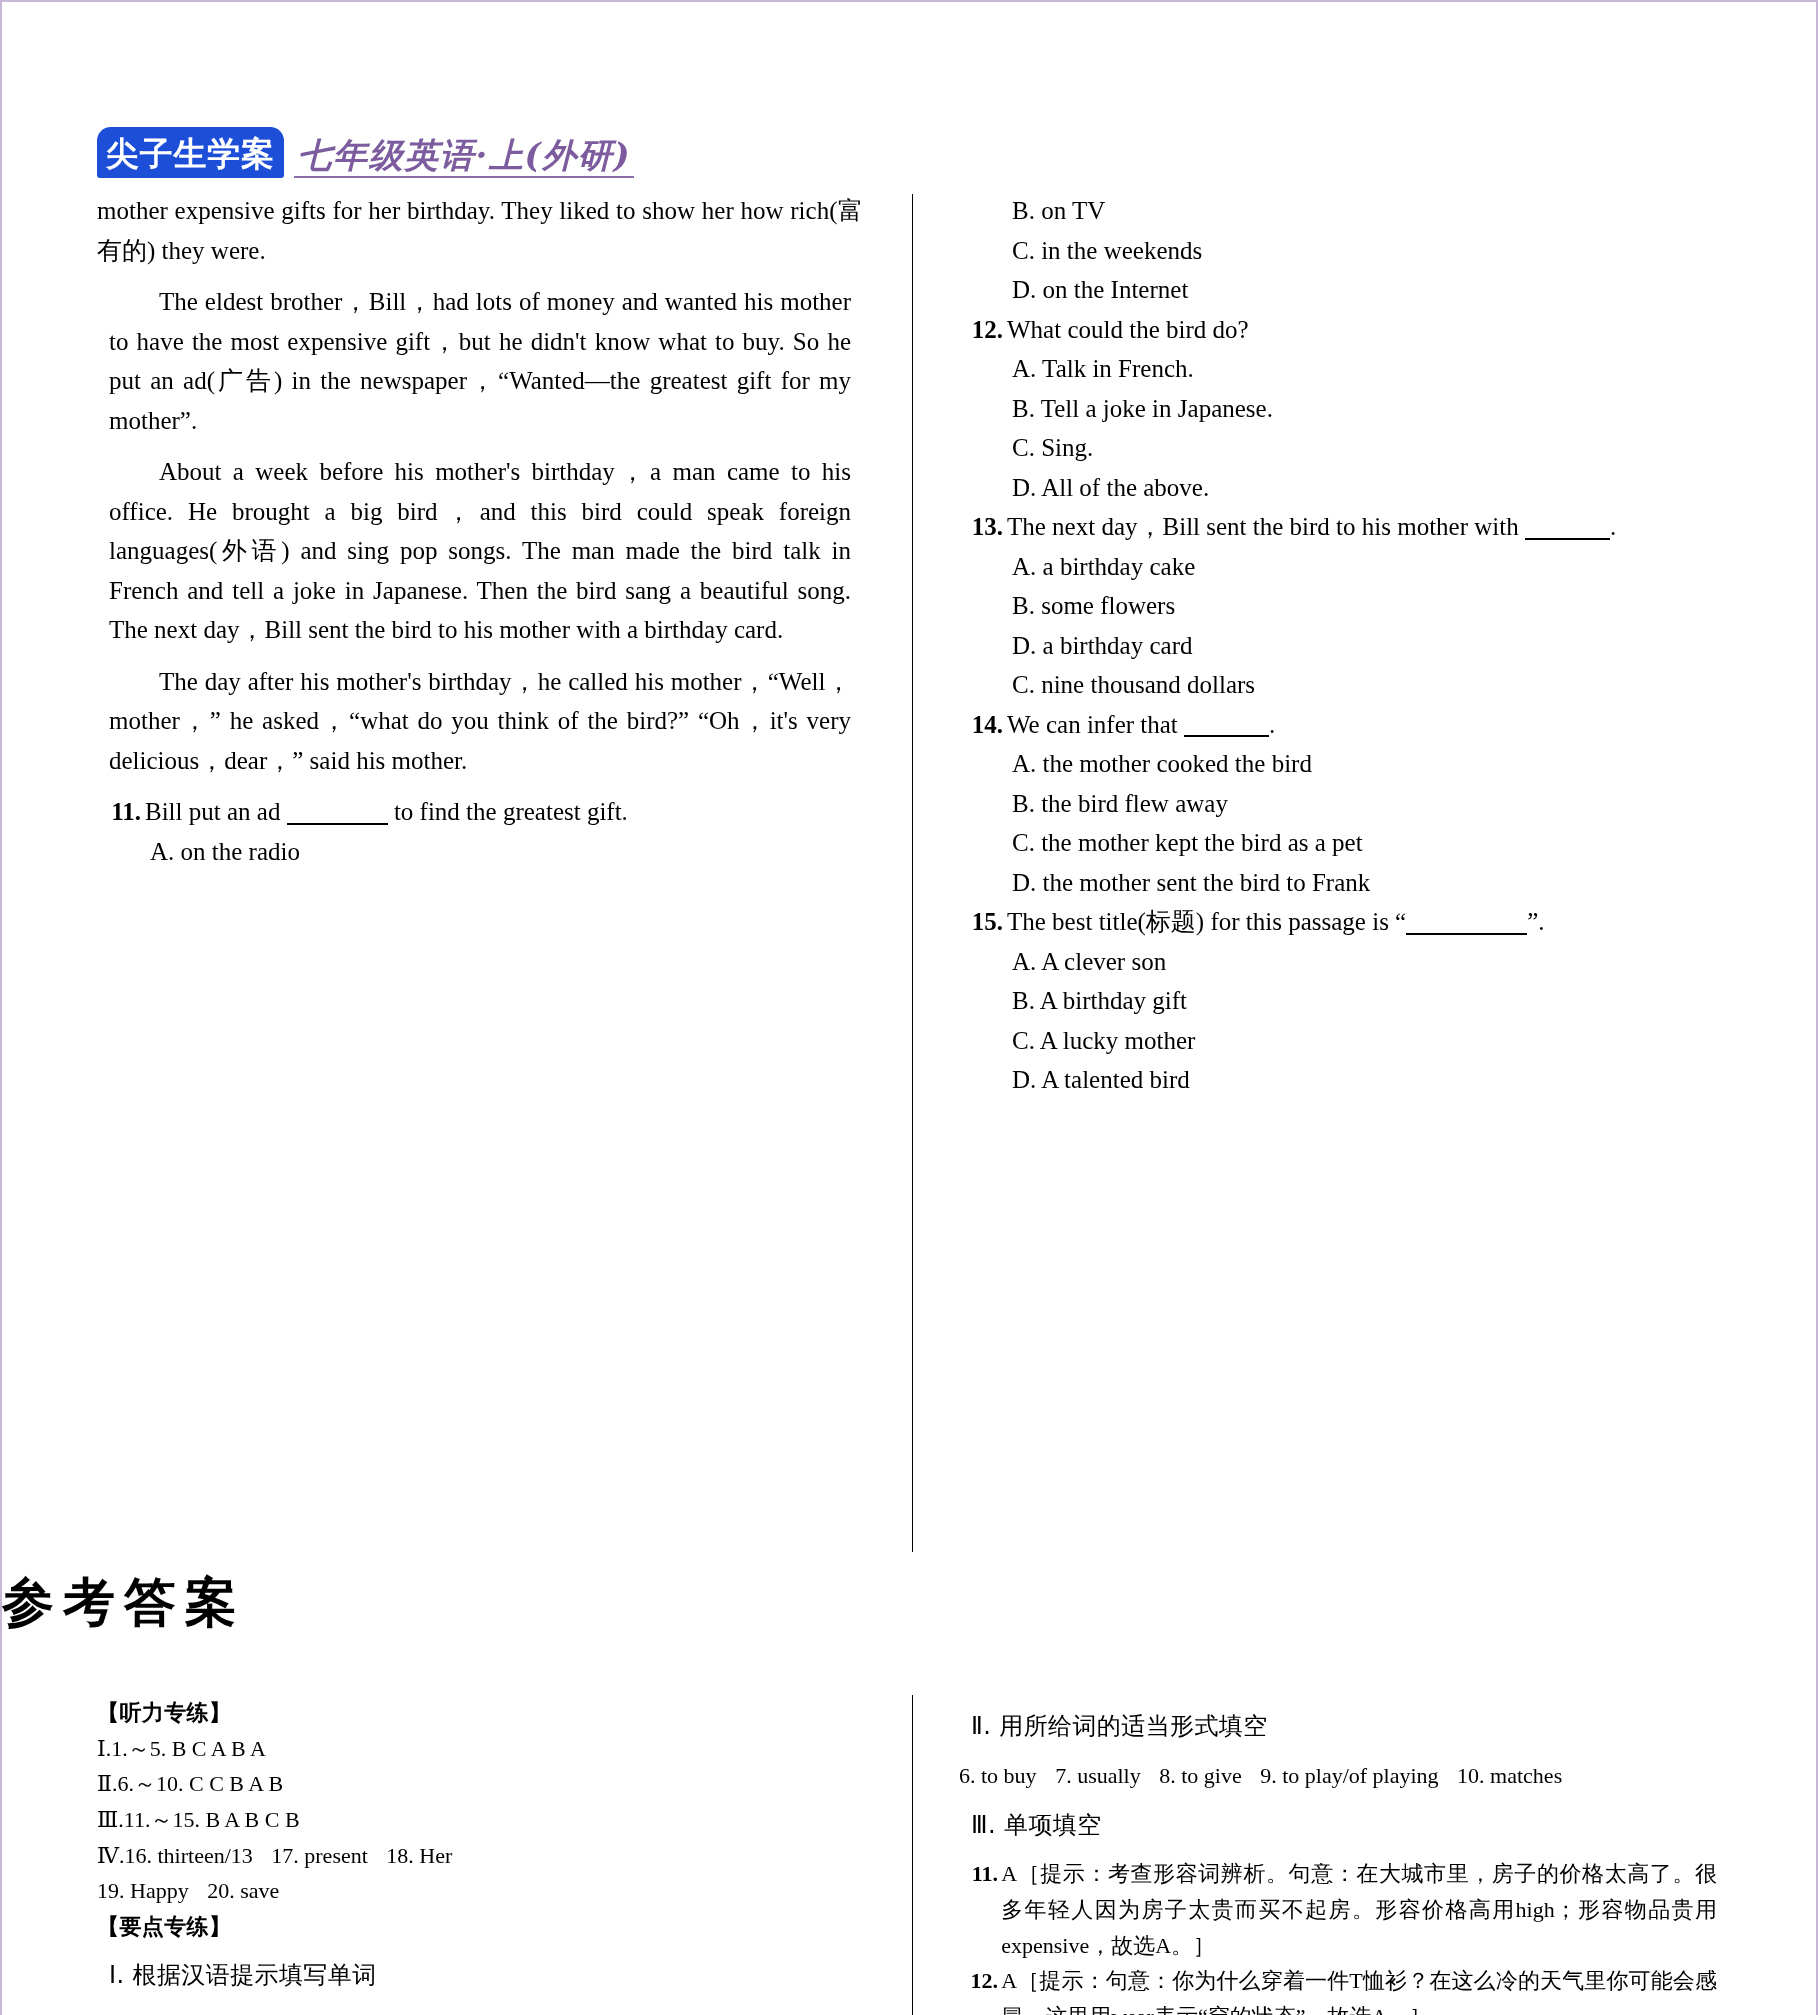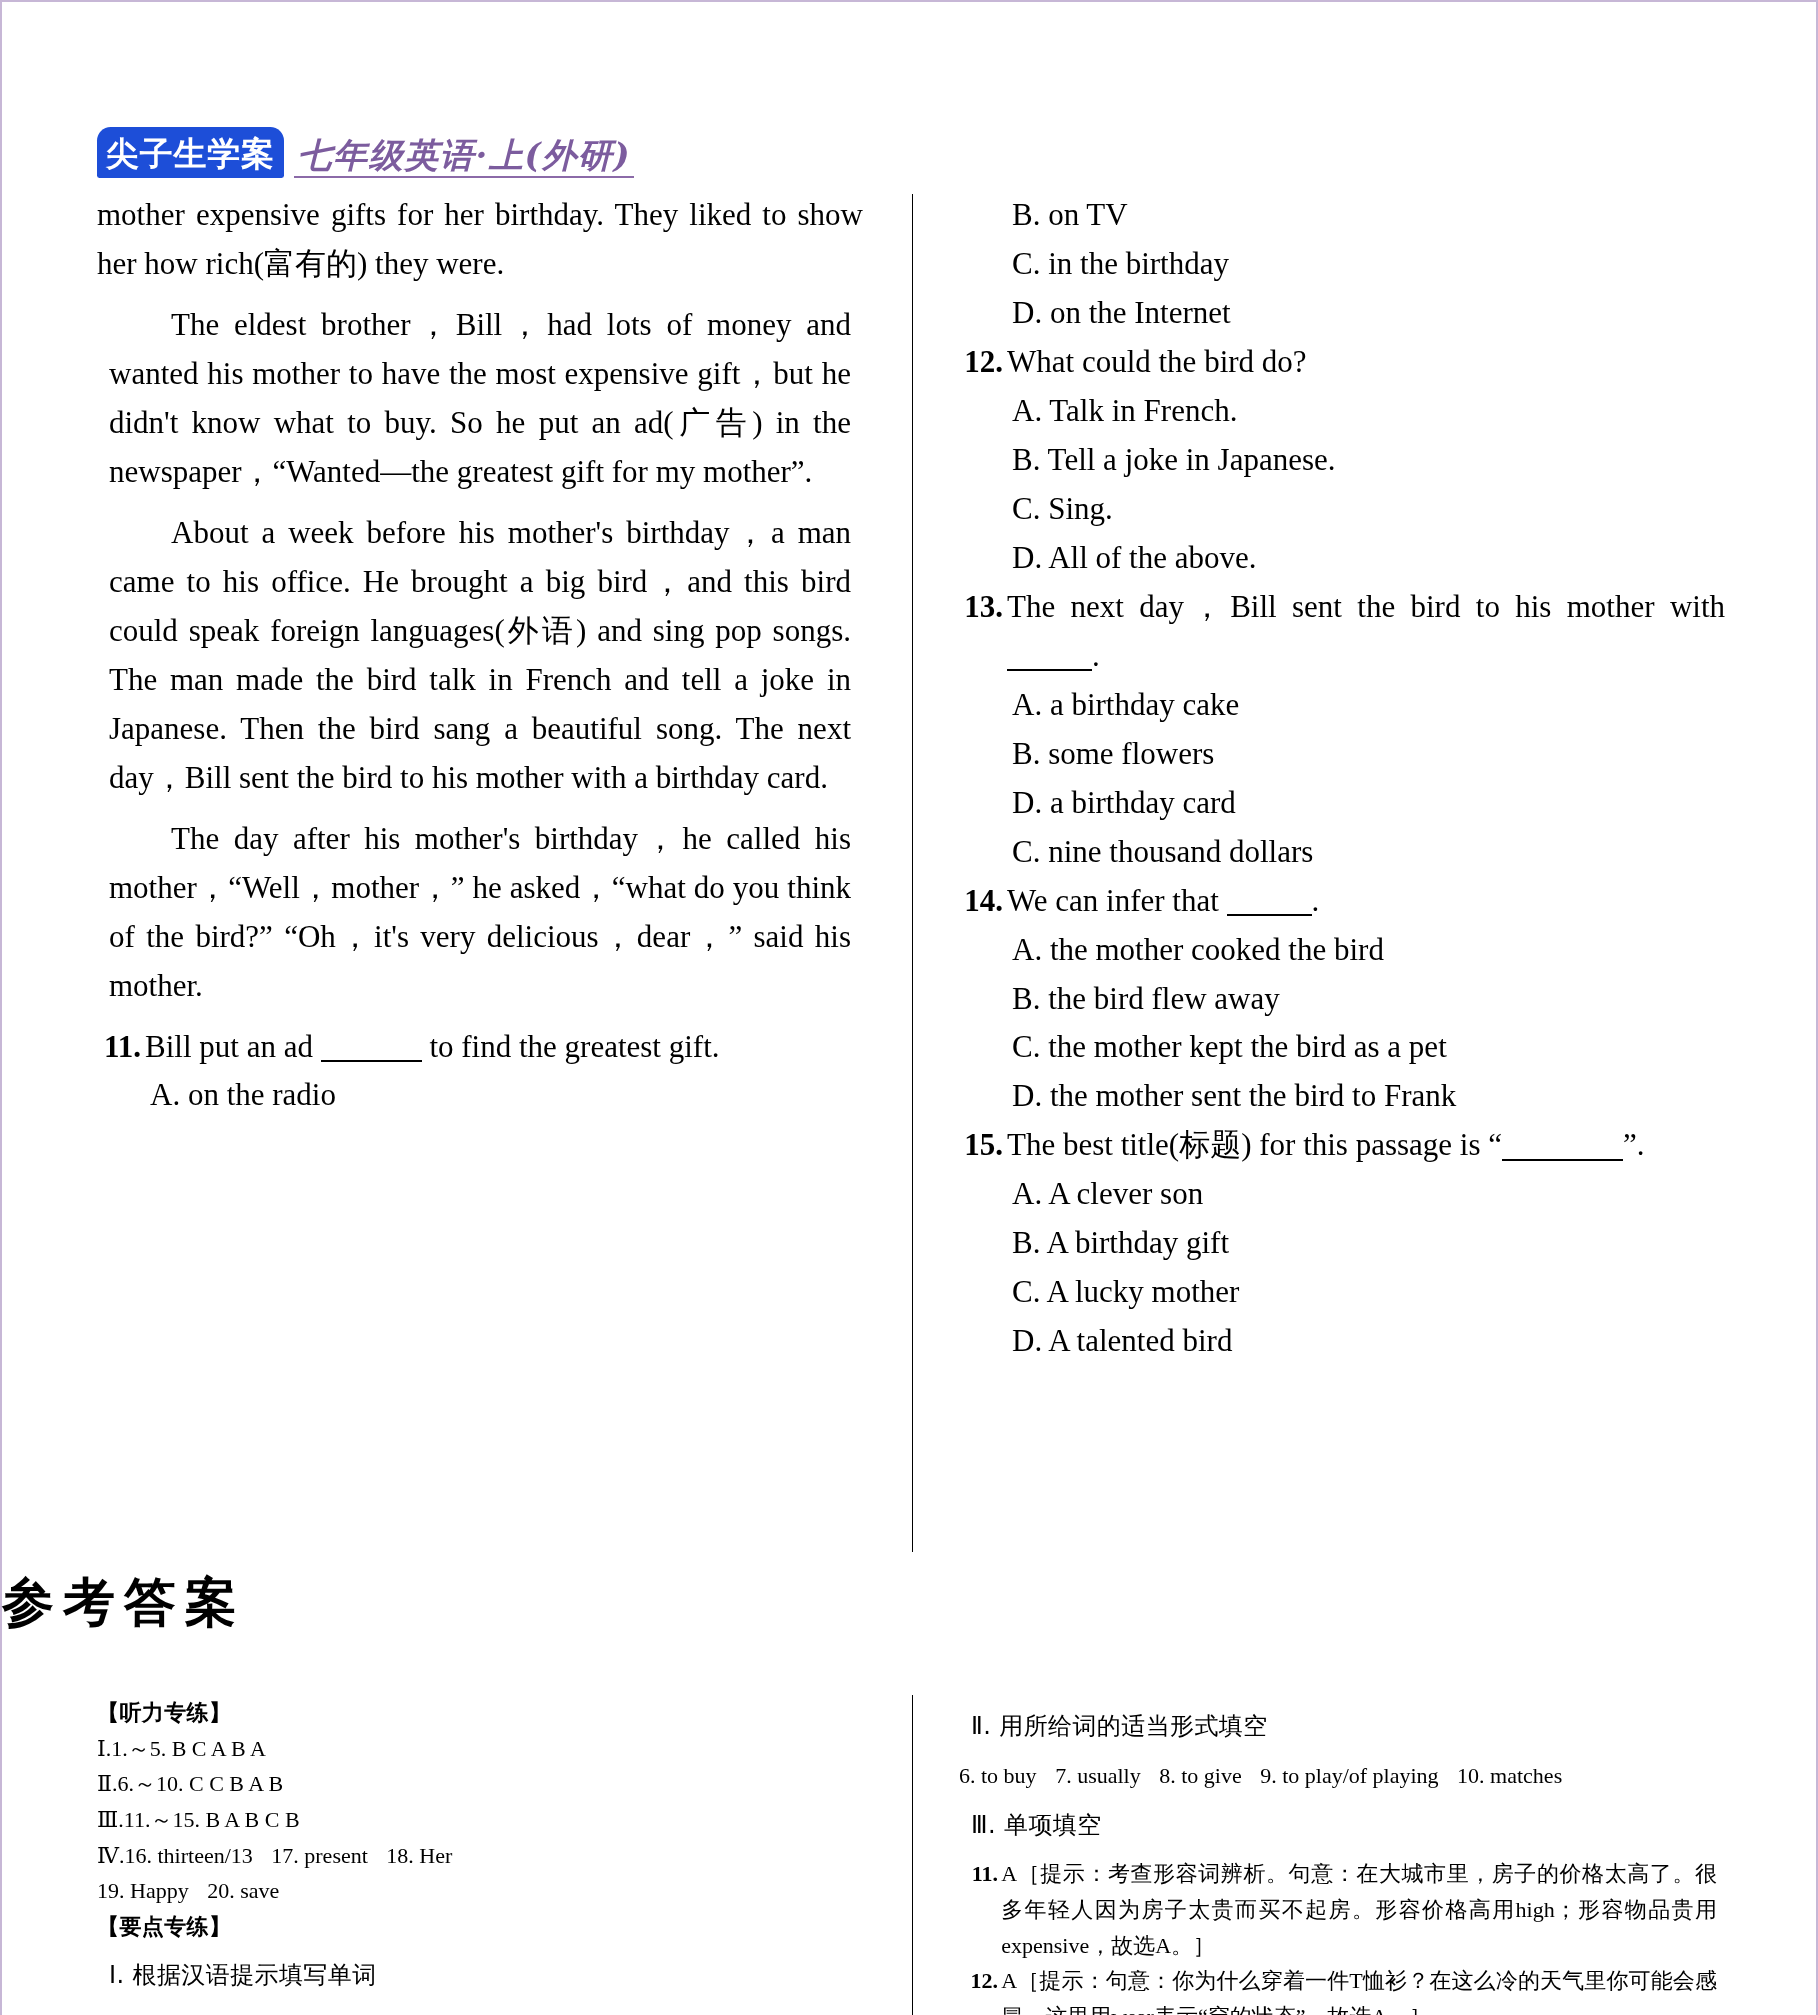--- a/index.html
+++ b/index.html
@@ -45,21 +45,21 @@
     font-weight:bold;
     letter-spacing:1.6px;
     white-space:nowrap;
   }
   
   .body-cols{
     position:absolute;left:95px;top:189px;width:1628px;height:1366px;
   }
   .col{
     position:absolute;top:0;width:766px;
-    font-size:31px;line-height:1.58;
+    font-size:25px;line-height:1.58;
     text-align:justify;
     text-justify:inter-word;
   }
   .col.left{left:0;}
   .col.right{left:862px;}
   .vrule{
     position:absolute;left:815px;top:3.2px;width:1.2px;height:1358px;
     background:#000000;
   }
   p{margin:0;}
@@ -155,21 +155,21 @@
 
       <div class="q">
         <span class="num">11.</span>
         <span class="qtext"><span>Bill put an ad</span> <span class="blank"></span> <span>to find the greatest gift.</span></span>
       </div>
       <div class="opt">A. on the radio</div>
     </div>
 
     <div class="col right">
       <div class="opt">B. on TV</div>
-      <div class="opt">C. in the birthday</div>
+      <div class="opt">C. in the weekends</div>
       <div class="opt">D. on the Internet</div>
 
       <div class="q">
         <span class="num">12.</span>
         <span class="qtext">What could the bird do?</span>
       </div>
       <div class="opt">A. Talk in French.</div>
       <div class="opt">B. Tell a joke in Japanese.</div>
       <div class="opt">C. Sing.</div>
       <div class="opt">D. All of the above.</div>

